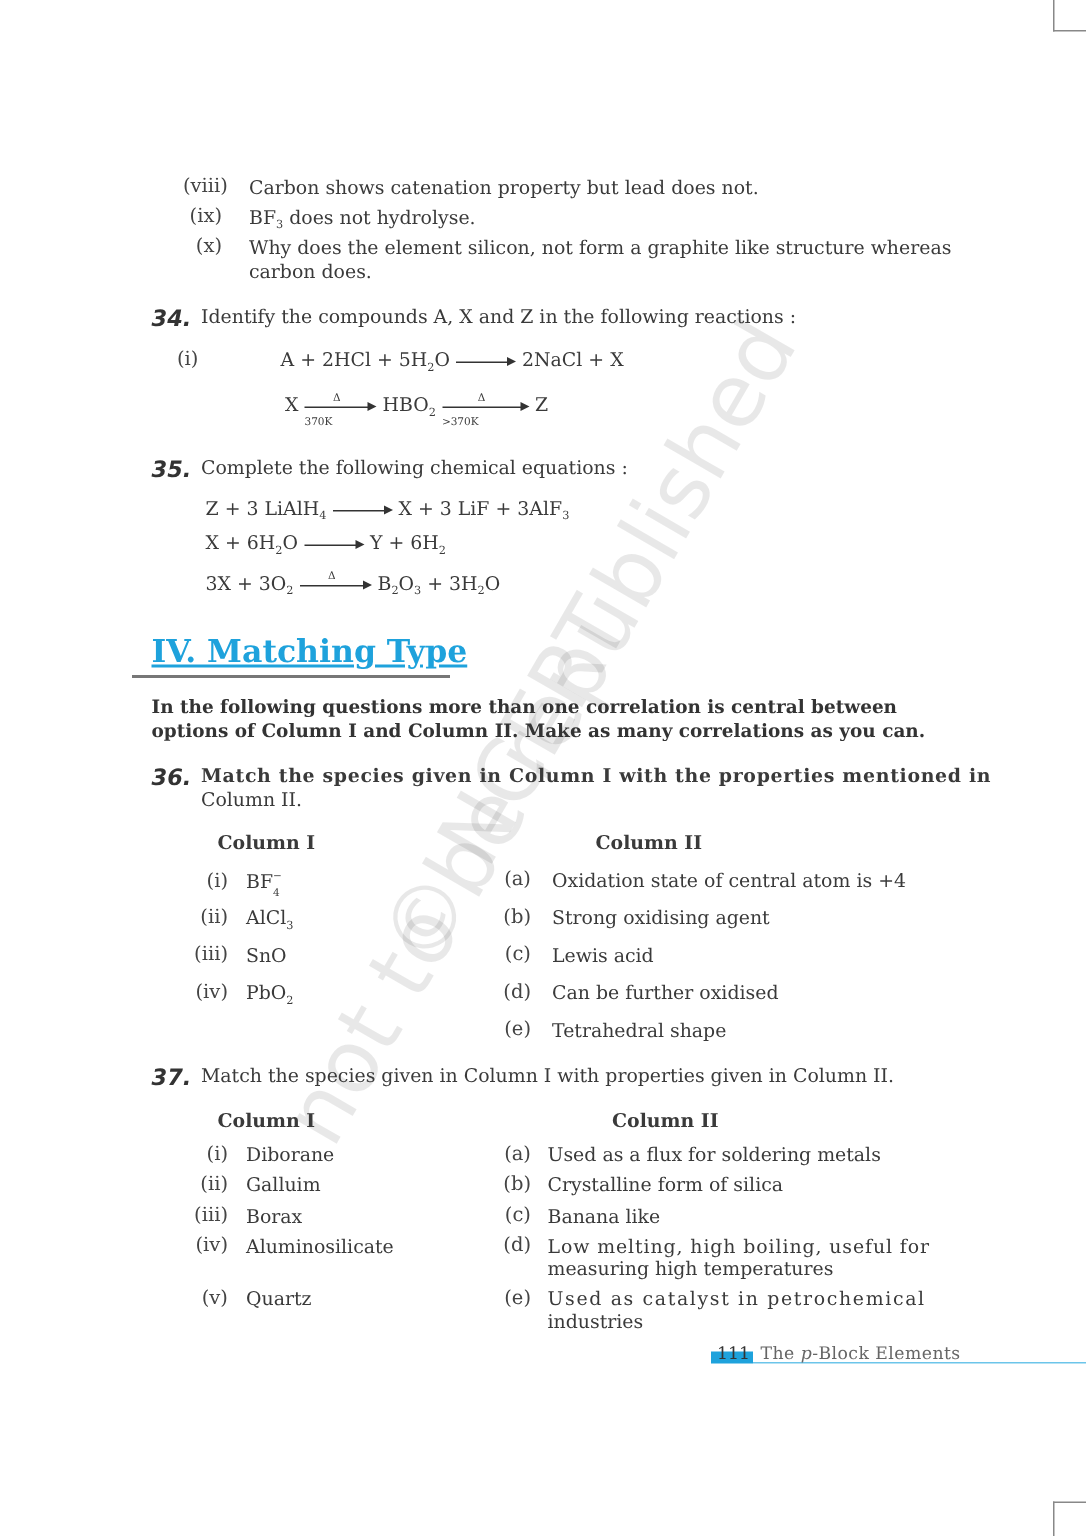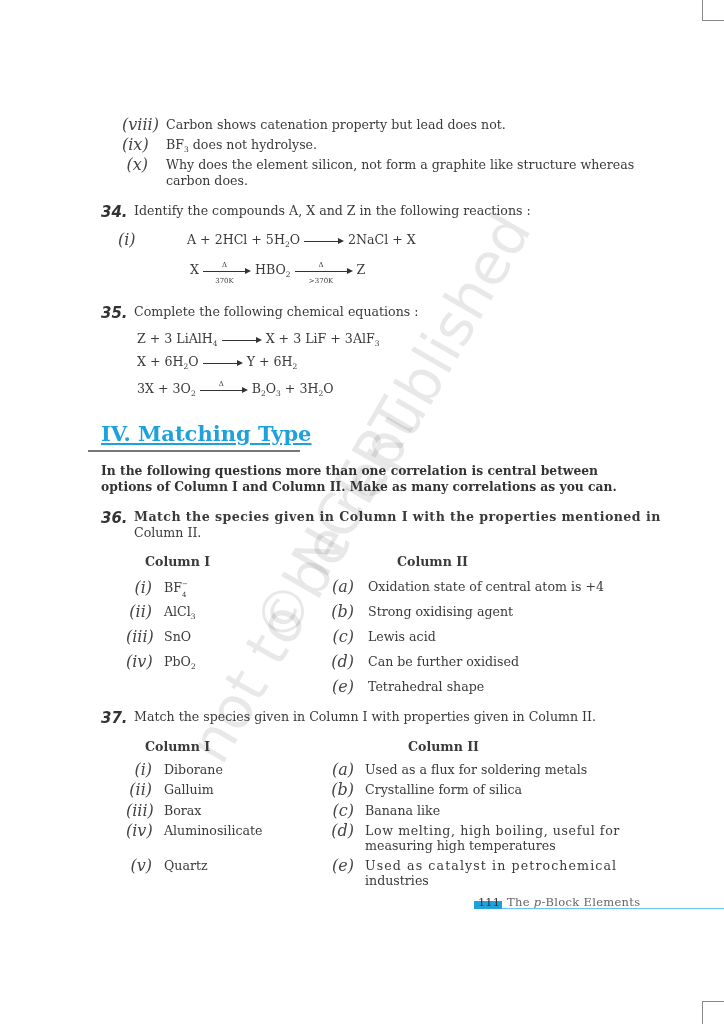--- a/index.html
+++ b/index.html
@@ -1,31 +1,31 @@
 <!DOCTYPE html>
 <html><head>
 <meta charset="utf-8">
 <style>
   html, body { margin:0; padding:0; }
   body { width:724px; height:1024px; background:#ffffff; position:relative; overflow:hidden;
          font-family:"DejaVu Serif","Liberation Serif",serif; color:#333; }
   .abs { position:absolute; }
   .txt { font-size:12.6px; line-height:16px; color:#3a3a3a; white-space:nowrap; }
   .num { font-family:"DejaVu Sans","Liberation Sans",sans-serif; font-weight:bold; font-size:15px; color:#333;font-style:italic; }
-  .roman { font-size:16px; color:#444; text-align:right; width:26px;font-style:italic; }
+  .roman { font-size:13px; color:#444; text-align:right; width:26px; }
   .sub { font-size:7.5px; vertical-align:-3px; }
   .bold { font-weight:bold; }
   .heading { font-family:"DejaVu Serif","Liberation Serif",serif; font-weight:bold; font-size:21px; color:#1ea2dc;text-decoration:underline; }
   .rule { background:#777; height:2px; }
   .arrow { display:inline-block; position:relative; vertical-align:middle; }
   .arrow .line { position:absolute; left:0; right:5px; top:50%; height:1px; background:#333; }
   .arrow .head { position:absolute; right:0; top:50%; width:0; height:0; transform:translateY(-50%);
                  border-left:6px solid #333; border-top:3px solid transparent; border-bottom:3px solid transparent; }
   .arrow .over { position:absolute; left:0; right:5px; top:-5px; text-align:center; font-size:7px; line-height:8px; }
-  .arrow .under { position:absolute; left:0; right:5px; top:11px; text-align:center; font-size:7px; line-height:8px; }
+  .arrow .under { position:absolute; left:0; right:5px; top:11px; font-size:7px; line-height:8px; }
   .watermark { font-family:"DejaVu Sans","Liberation Sans",sans-serif; color:rgba(0,0,0,0.09); font-size:58px;
                transform-origin:left top; white-space:nowrap; pointer-events:none; }
   .footer-bar { background:#1ea2dc; }
   .footer-line { background:#6cc5ea; height:1px; }
   .crop { border-color:#888; border-style:solid; }
 </style>
 </head>
 <body>
 
 <div class="abs crop" style="left:702px;top:0;width:22px;height:20px;border-width:0 0 1px 1px;"></div>

